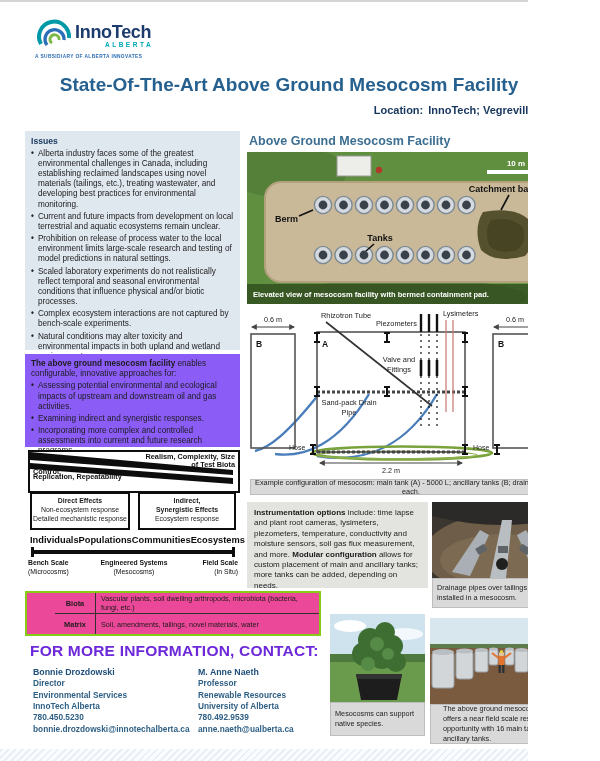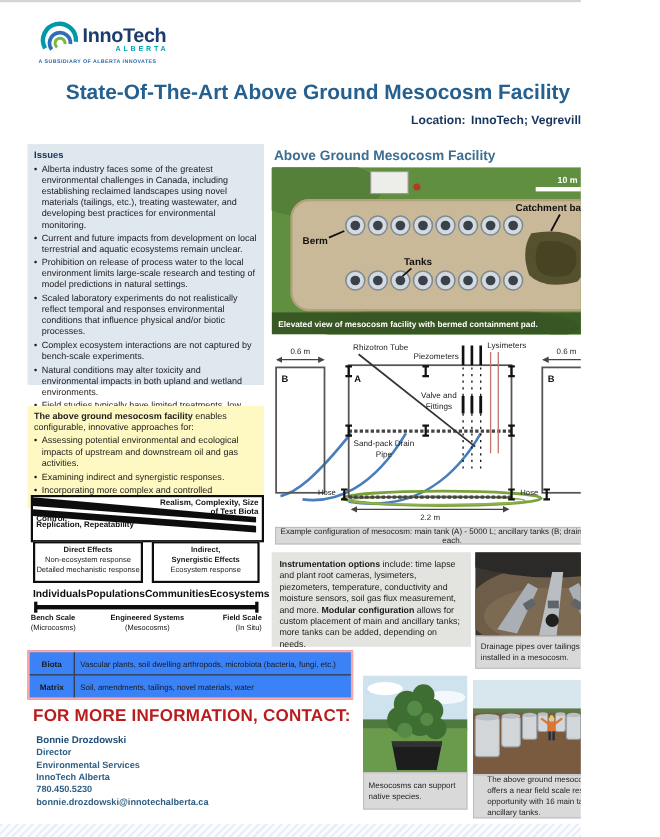--- a/index.html
+++ b/index.html
@@ -14,47 +14,47 @@
   .it-region{font-weight:bold;color:#00a7b5;font-size:6.5px;letter-spacing:2.5px;}
   .it-tag{font-weight:bold;color:#2b6cb0;font-size:4.8px;letter-spacing:0.4px;}
   .ua-top{font-weight:bold;color:#007C41;font-size:10px;letter-spacing:3.2px;}
   .ua-bottom{font-family:"Liberation Serif",serif;font-weight:bold;color:#007C41;font-size:27px;letter-spacing:0.5px;line-height:1;}
   .main-title{width:578px;text-align:center;font-size:19px;font-weight:bold;color:#25608f;}
   .loc-line{width:578px;text-align:right;font-size:11px;font-weight:bold;color:#17365d;}
   .loc-val{margin-left:5px;}
   
   .box{box-sizing:border-box;padding:5px 6px;font-size:8.2px;line-height:1.24;color:#1c1c1c;}
   .issues-box{background:#dfe7ef;}
-  .appr-box{background:#fef9c3;margin-top:15px;}
+  .appr-box{background:#8b5cf6;}
   .box-head{font-weight:bold;color:#17365d;font-size:8.6px;margin-bottom:2px;}
   .bullet{display:flex;margin-top:2px;}
   .bullet::before{content:"\2022";font-weight:bold;margin-right:4px;flex:0 0 auto;}
   .intro .b{font-weight:bold;}
   
   .wedge-box{border:2.5px solid #0d0d0d;background:#fff;}
   .wedge-text{position:absolute;font-size:7.3px;font-weight:bold;color:#111;white-space:nowrap;}
   
   .fx-box{border:2.5px solid #0d0d0d;background:#fff;box-sizing:border-box;
           font-size:6.9px;text-align:center;line-height:1.3;padding-top:3px;}
   .fx-box .t{font-weight:bold;}
   
   .levels{display:flex;justify-content:space-between;font-weight:bold;font-size:9.3px;color:#0d0d0d;}
   .axis-line{background:#0d0d0d;height:4px;}
   .tick{width:3px;height:10px;background:#0d0d0d;}
   .scale-lbl{font-size:6.8px;color:#111;line-height:1.35;}
   .scale-lbl .n{font-weight:bold;}
   
-  .btable{border:2px solid #fca5a5;background:#3b82f6;box-sizing:border-box;}
+  .btable{border:2px solid #84cc16;background:#ec4899;box-sizing:border-box;padding-left:28px;}
   .btable .row{display:flex;height:20px;align-items:center;}
   .btable .row + .row{border-top:1.5px solid #2f2f2f;}
   .btable .lab{flex:0 0 40px;text-align:center;font-weight:bold;font-size:7.4px;}
   .btable .val{flex:1;border-left:1.5px solid #2f2f2f;padding:0 5px;font-size:7.2px;
                height:100%;display:flex;align-items:center;}
   
-  .contact-head{font-size:15.5px;font-weight:800;color:#b91c1c;letter-spacing:0.2px;}
+  .contact-head{font-size:15.5px;font-weight:800;color:#6d28d9;letter-spacing:0.2px;}
   .person{font-size:8.3px;font-weight:bold;color:#2e5f84;line-height:1.38;}
   .person .nm{font-size:8.8px;color:#1f4e79;}
   
   .rc-head{font-size:12.5px;font-weight:bold;color:#3c6e91;}
   .cap-bar{background:#d9d9d9;border:1px solid #bdbdbd;box-sizing:border-box;
            font-size:7.3px;color:#222;display:flex;align-items:center;justify-content:center;text-align:center;padding:1px 4px;}
   .cap-left{justify-content:flex-start;text-align:left;line-height:1.35;}
   .instr{background:#e3e3e0;box-sizing:border-box;padding:6px 7px;font-size:8px;line-height:1.3;color:#1c1c1c;}
   .instr .b{font-weight:bold;}
   svg text{font-family:"Liberation Sans",sans-serif;}
@@ -87,21 +87,21 @@
       <div class="bullet">
           <span>Alberta industry faces some of the greatest environmental challenges in Canada, including establishing reclaimed landscapes using novel materials (tailings, etc.), treating wastewater, and developing best practices for environmental monitoring.</span>
         </div>
       <div class="bullet">
           <span>Current and future impacts from development on local terrestrial and aquatic ecosystems remain unclear.</span>
         </div>
       <div class="bullet">
           <span>Prohibition on release of process water to the local environment limits large-scale research and testing of model predictions in natural settings.</span>
         </div>
       <div class="bullet">
-          <span>Scaled laboratory experiments do not realistically reflect temporal and responses environmental conditions that influence physical and/or biotic processes.</span>
+          <span>Scaled laboratory experiments do not realistically reflect temporal and seasonal environmental conditions that influence physical and/or biotic processes.</span>
         </div>
       <div class="bullet">
           <span>Complex ecosystem interactions are not captured by bench-scale experiments.</span>
         </div>
       <div class="bullet">
           <span>Natural conditions may alter toxicity and environmental impacts in both upland and wetland environments.</span>
         </div>
       <div class="bullet">
           <span>Field studies typically have limited treatments, low replication, high variability and high costs.</span>
         </div>
@@ -176,20 +176,28 @@
     </div>
 
     <div class="abs contact-head" style="left:30px;top:640px;">FOR MORE INFORMATION, CONTACT:</div>
     <div class="abs person" style="left:33px;top:664px;width:162px;">
       <div class="nm">Bonnie Drozdowski</div>
       <div>Director</div>
       <div>Environmental Services</div>
       <div>InnoTech Alberta</div>
       <div>780.450.5230</div>
       <div>bonnie.drozdowski@innotechalberta.ca</div>
+    </div>
+    <div class="abs person" style="left:198px;top:664px;width:150px;">
+      <div class="nm">M. Anne Naeth</div>
+      <div>Professor</div>
+      <div>Renewable Resources</div>
+      <div>University of Alberta</div>
+      <div>780.492.9539</div>
+      <div>anne.naeth@ualberta.ca</div>
     </div>
 
     <div class="abs rc-head" style="left:249px;top:132px;">Above Ground Mesocosm Facility</div>
 
     <svg class="abs" style="left:247px;top:150px;" width="328" height="152" viewBox="0 0 328 152">
       <rect width="328" height="152" fill="#5f8f3f"></rect>
       <ellipse cx="40" cy="20" rx="60" ry="26" fill="#548039"></ellipse>
       <ellipse cx="300" cy="130" rx="70" ry="30" fill="#6b9a48"></ellipse>
       <ellipse cx="160" cy="145" rx="120" ry="18" fill="#567f3b"></ellipse>
       <rect x="18" y="30" width="286" height="100" rx="16" fill="#c9b998" stroke="#b3a17e" stroke-width="2"></rect>

